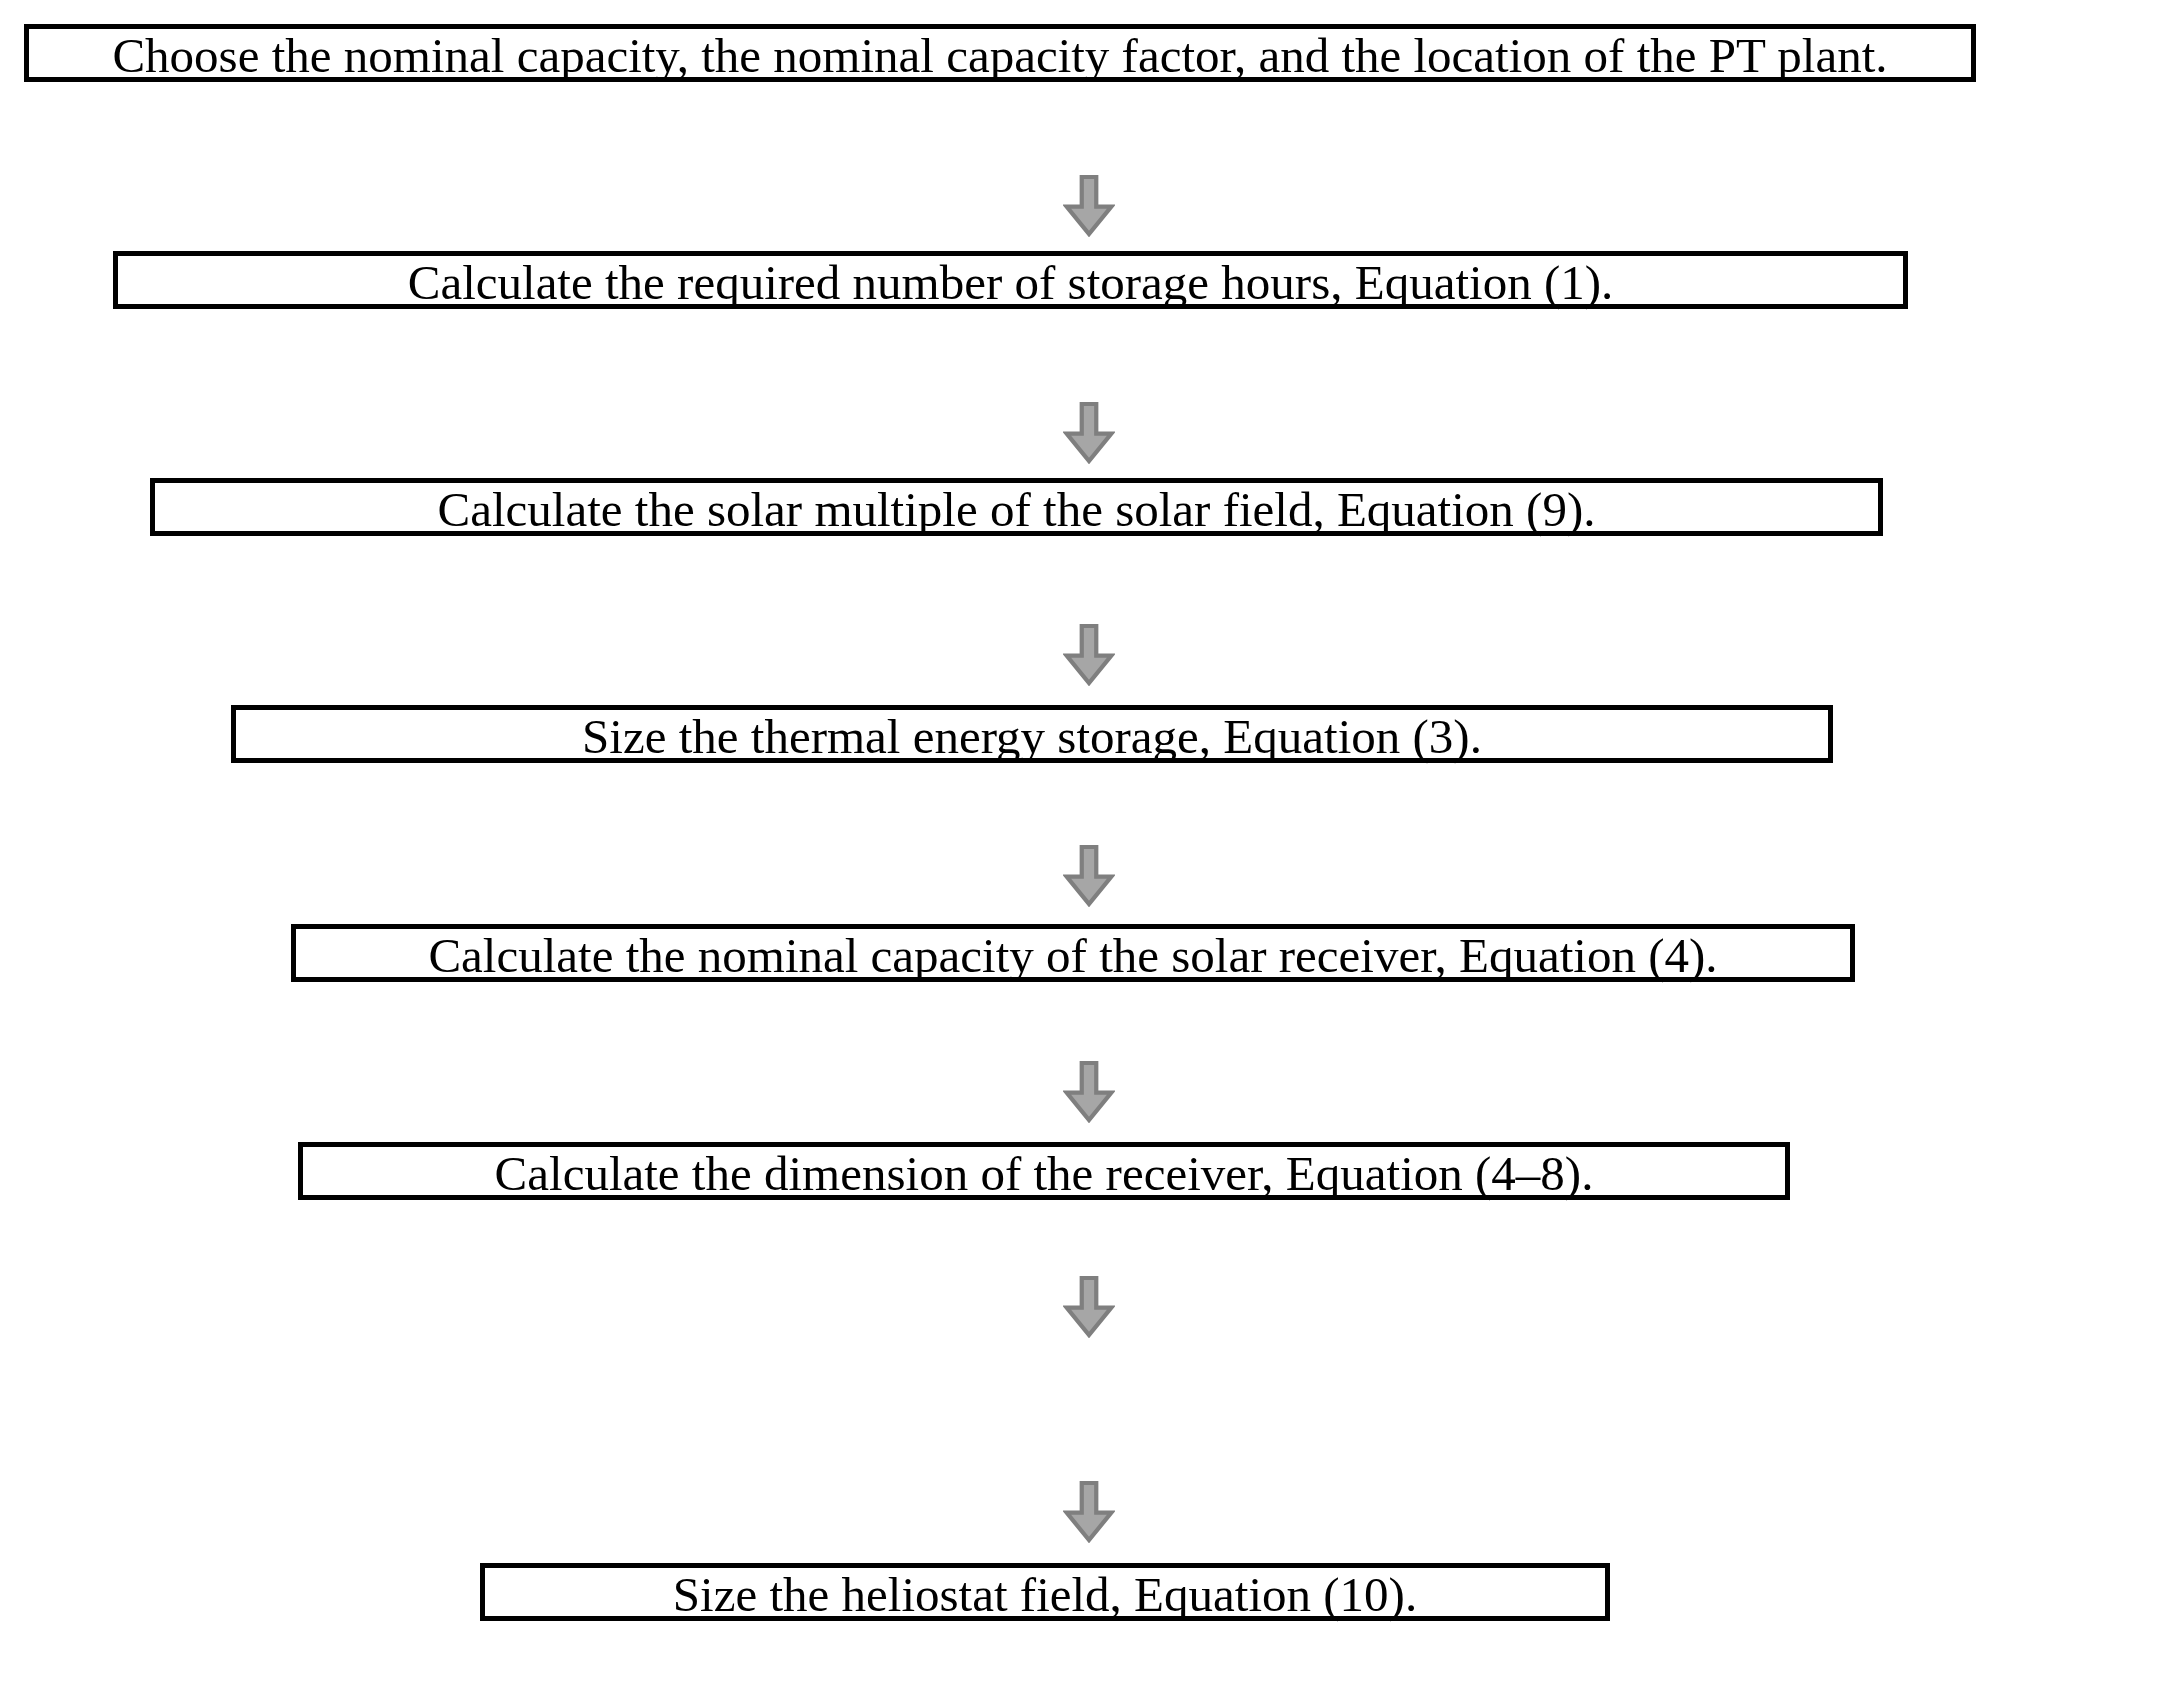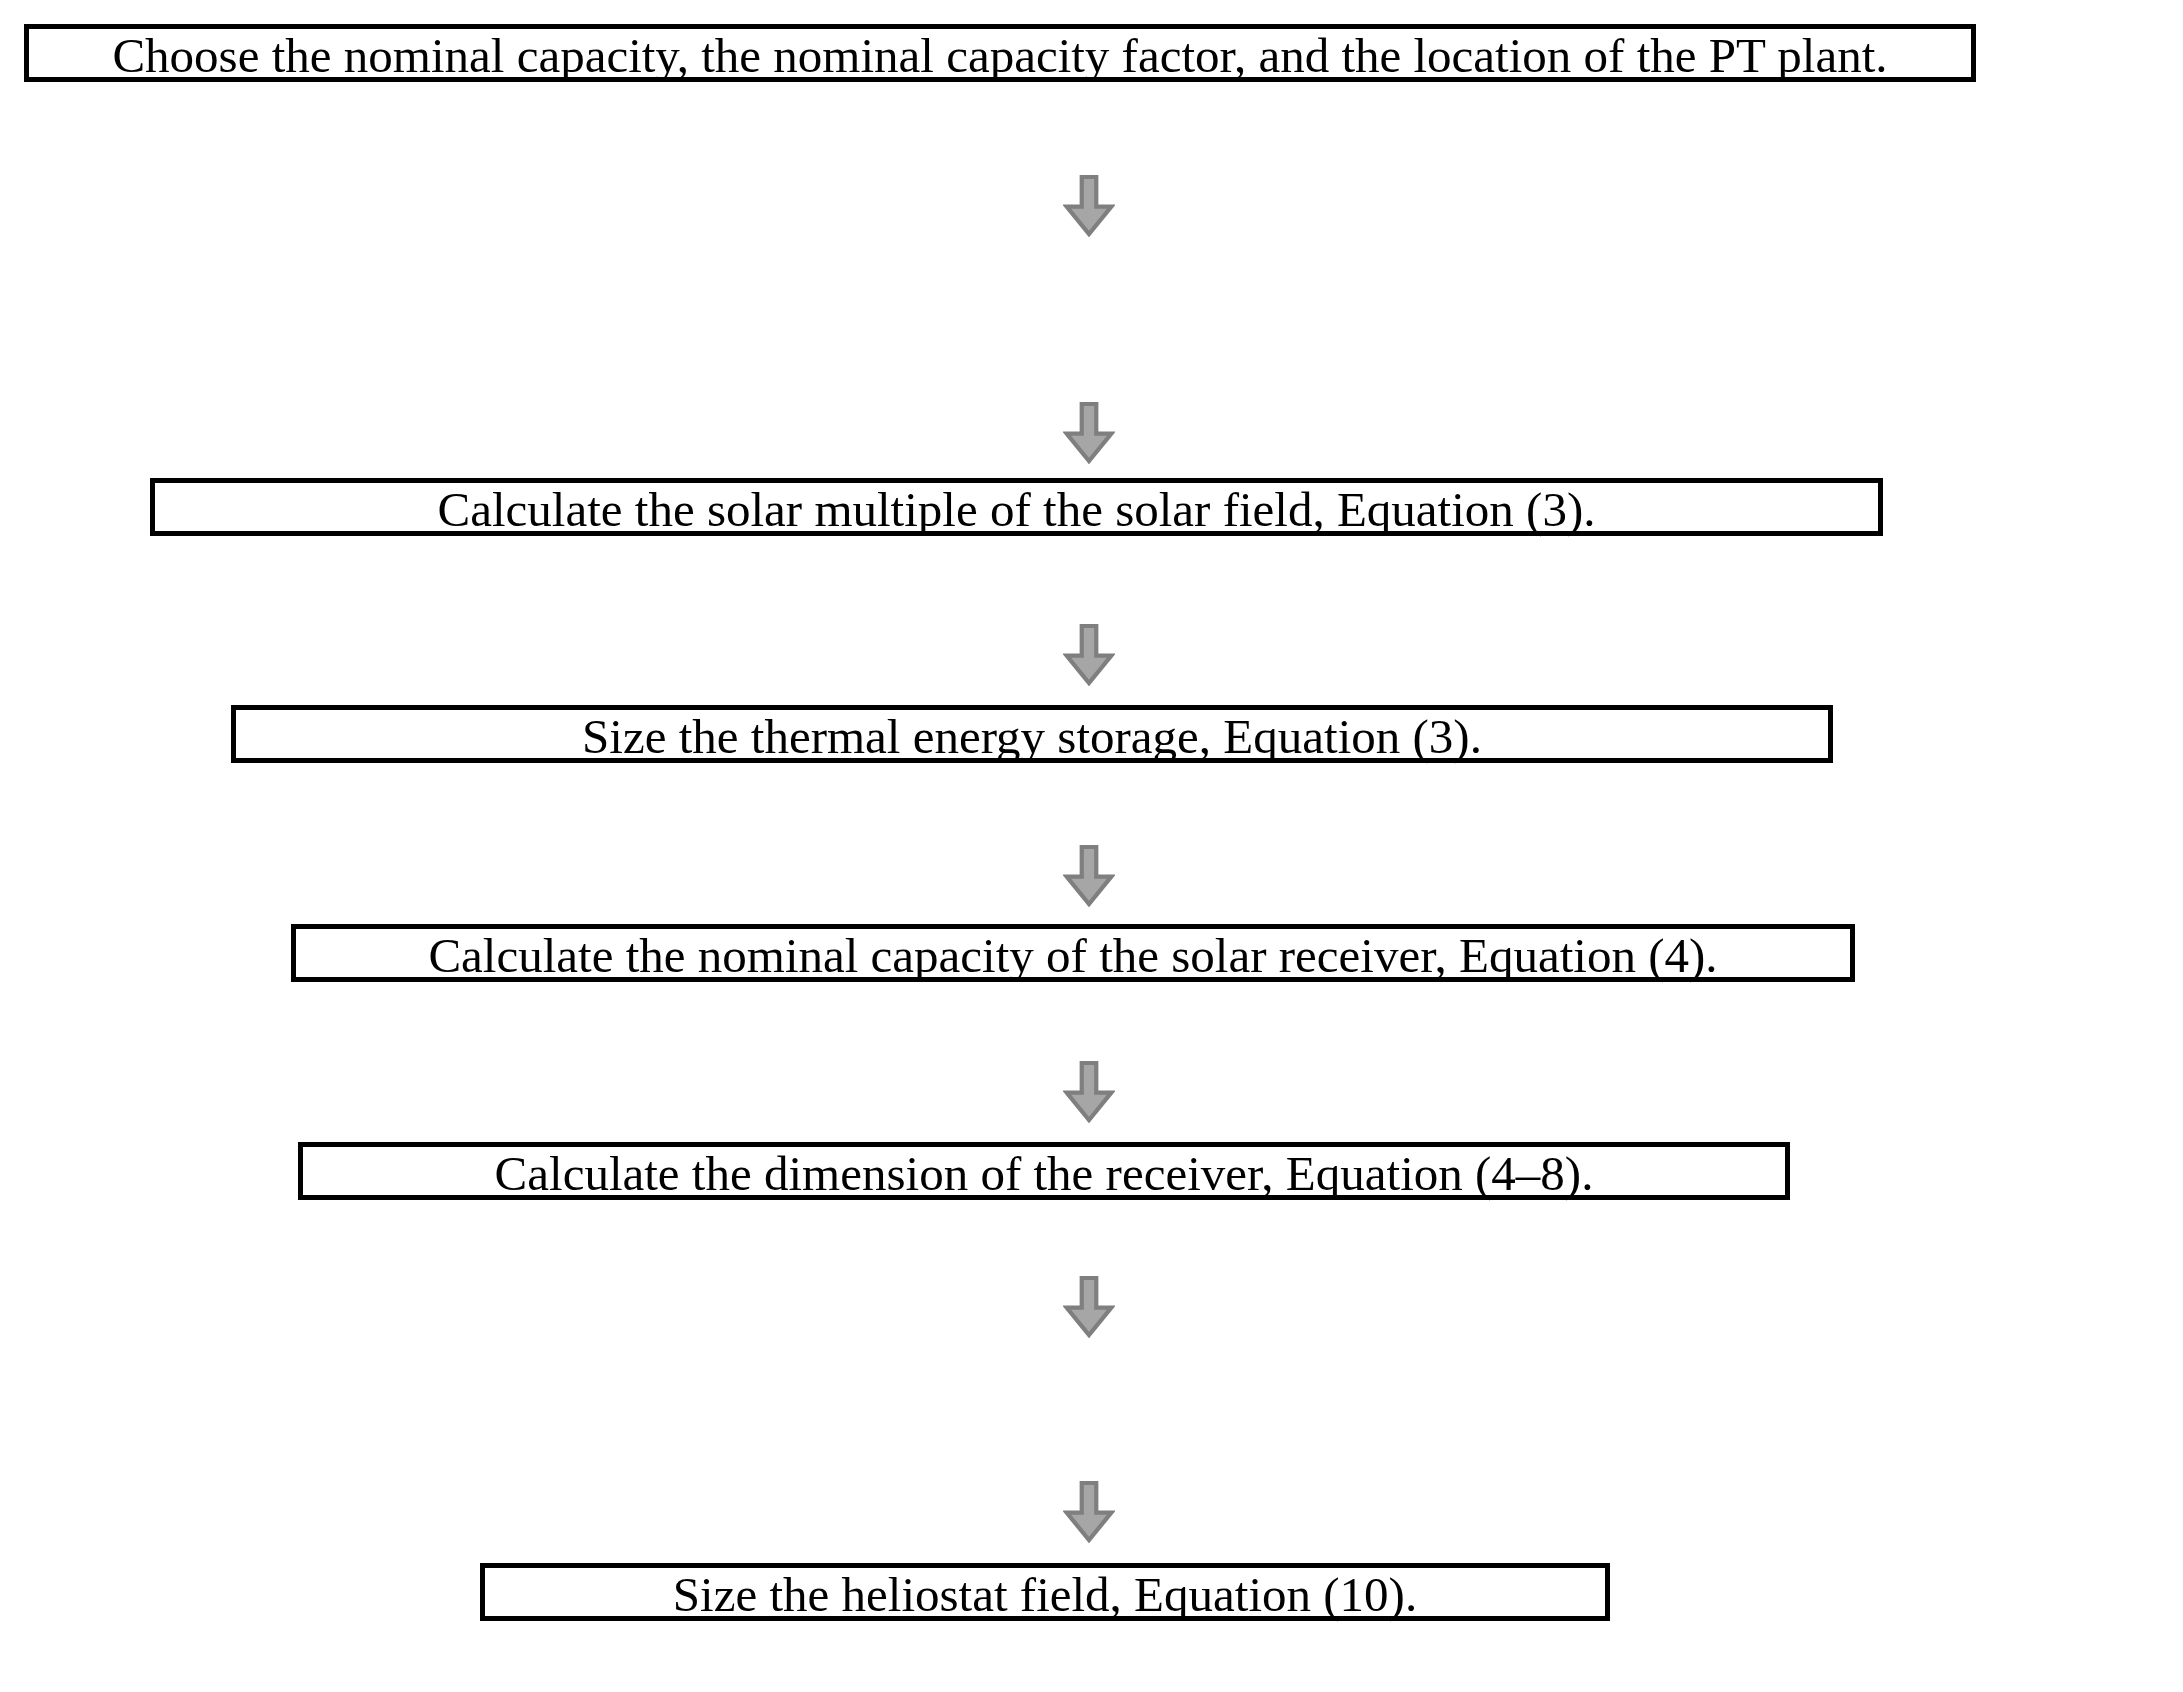--- a/index.html
+++ b/index.html
@@ -55,29 +55,32 @@
   <div class="flow-box" style="left:24px; top:24px; width:1952px; height:58px;">
     <span class="flow-box-label">Choose the nominal capacity, the nominal capacity factor, and the location of the PT plant.</span>
   </div>
 
   <div class="flow-arrow" style="left:1063px; top:175px;">
     <svg viewBox="0 0 86 104" preserveAspectRatio="none" aria-hidden="true">
       <polygon points="31,3 55,3 55,53 80,53 43,99 6,53 31,53" fill="#a6a6a6" stroke="#7f7f7f" stroke-width="7" stroke-linejoin="miter"></polygon>
     </svg>
   </div>
 
+  <div class="flow-box" style="left:113px; top:251px; width:1795px; height:58px;">
+    <span class="flow-box-label">Calculate the required number of storage hours, Equation (1).</span>
+  </div>
 
   <div class="flow-arrow" style="left:1063px; top:402px;">
     <svg viewBox="0 0 86 104" preserveAspectRatio="none" aria-hidden="true">
       <polygon points="31,3 55,3 55,53 80,53 43,99 6,53 31,53" fill="#a6a6a6" stroke="#7f7f7f" stroke-width="7" stroke-linejoin="miter"></polygon>
     </svg>
   </div>
 
   <div class="flow-box" style="left:150px; top:478px; width:1733px; height:58px;">
-    <span class="flow-box-label">Calculate the solar multiple of the solar field, Equation (3).</span>
+    <span class="flow-box-label">Calculate the solar multiple of the solar field, Equation (9).</span>
   </div>
 
   <div class="flow-arrow" style="left:1063px; top:624px;">
     <svg viewBox="0 0 86 104" preserveAspectRatio="none" aria-hidden="true">
       <polygon points="31,3 55,3 55,53 80,53 43,99 6,53 31,53" fill="#a6a6a6" stroke="#7f7f7f" stroke-width="7" stroke-linejoin="miter"></polygon>
     </svg>
   </div>
 
   <div class="flow-box" style="left:231px; top:705px; width:1602px; height:58px;">
     <span class="flow-box-label">Size the thermal energy storage, Equation (3).</span>

